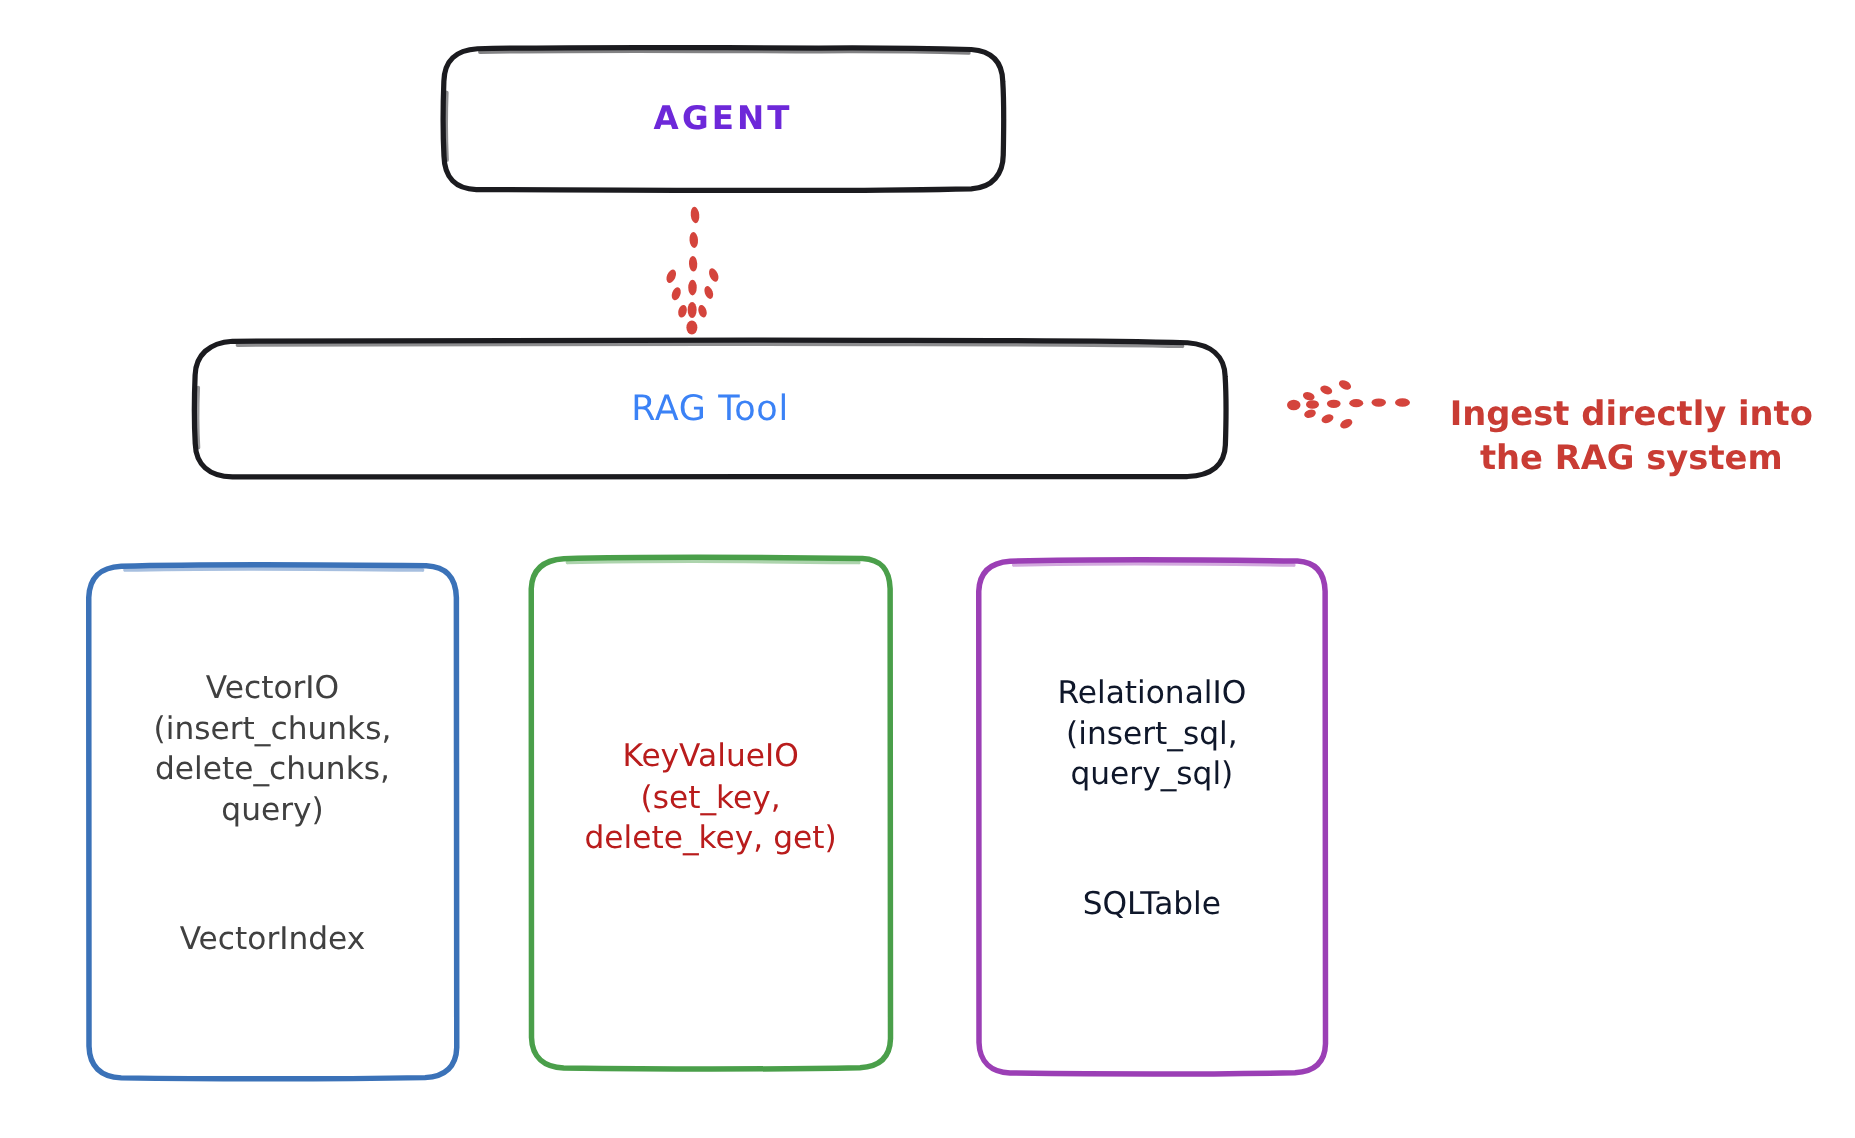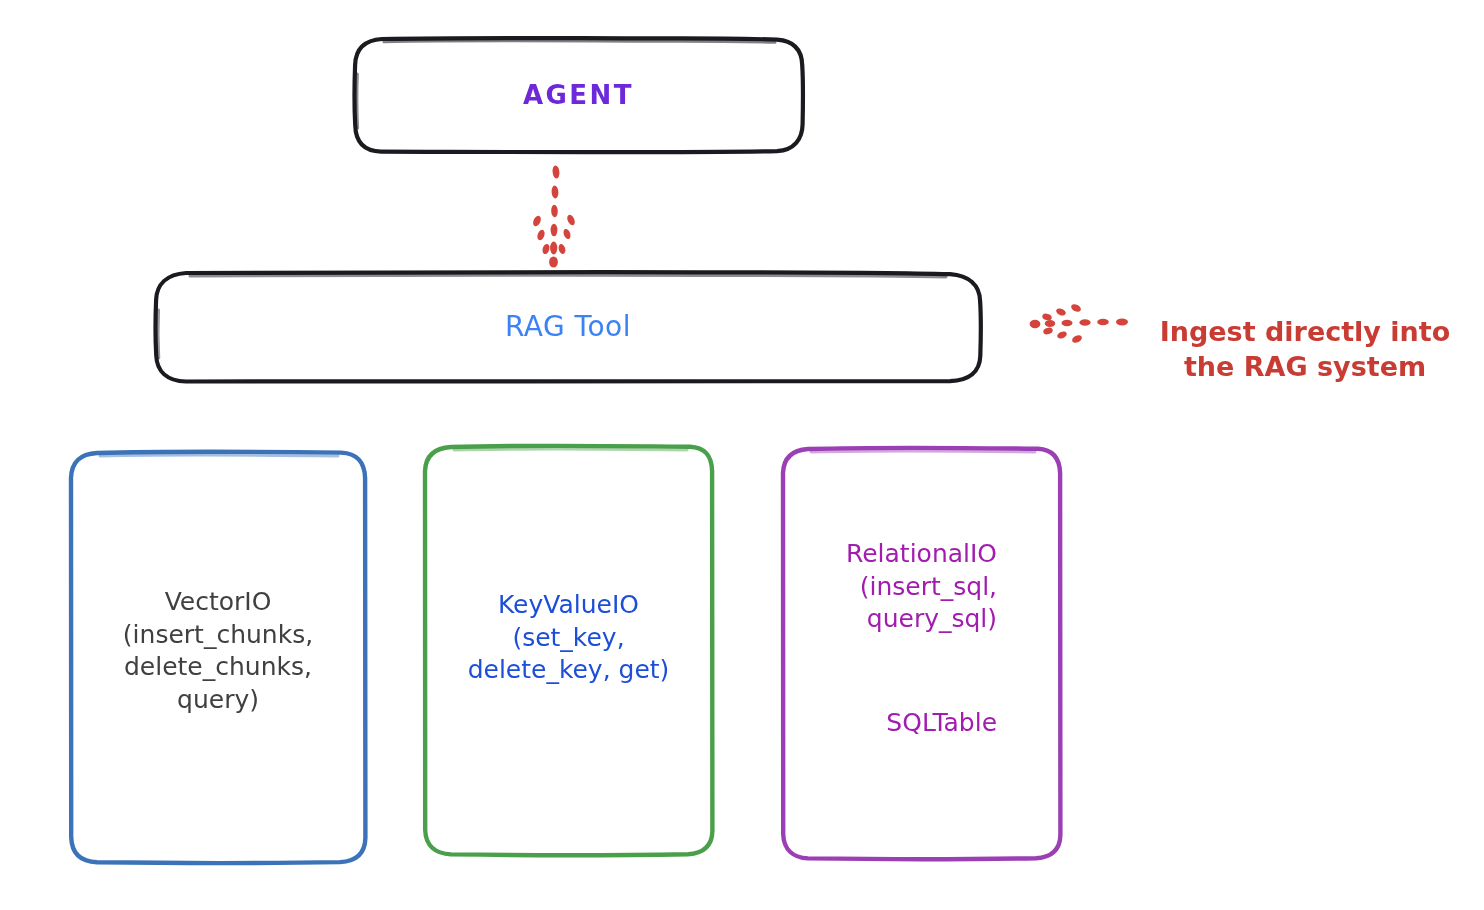--- a/index.html
+++ b/index.html
@@ -62,26 +62,25 @@
   }
   .service-label .api { display: block; }
   .service-label .index { display: block; margin-top: 1.55em; }
 
   #vectorio-label {
     left: 71px; top: 452px; width: 294px; height: 410px;
     color: #404040;
   }
   #keyvalueio-label {
     left: 425px; top: 446px; width: 287px; height: 408px;
-    color: #1d4ed8;
+    color: #b91c1c;
   }
   #relationalio-label {
     left: 783px; top: 448px; width: 277px; height: 410px;
-    color: #a21caf;
-    text-align: right;
+    color: #0f172a;
   }
   #vectorio-label .inner,
   #keyvalueio-label .inner,
   #relationalio-label .inner {
     transform: translateY(-6px);
   }
   #keyvalueio-label .inner { transform: translateY(-12px); }
   #relationalio-label .inner { transform: translateY(-14px); }
 
   
@@ -185,20 +184,21 @@
 <div class="node-label" id="agent-box-label">AGENT</div>
 
 <div class="node-label" id="rag-box-label">RAG Tool</div>
 
 <div class="node-label service-label" id="vectorio-label">
   <div class="inner">
     <span class="api">VectorIO
 (insert_chunks,
 delete_chunks,
 query)</span>
+    <span class="index">VectorIndex</span>
   </div>
 </div>
 
 <div class="node-label service-label" id="keyvalueio-label">
   <div class="inner">
     <span class="api">KeyValueIO
 (set_key,
 delete_key, get)</span>
   </div>
 </div>

